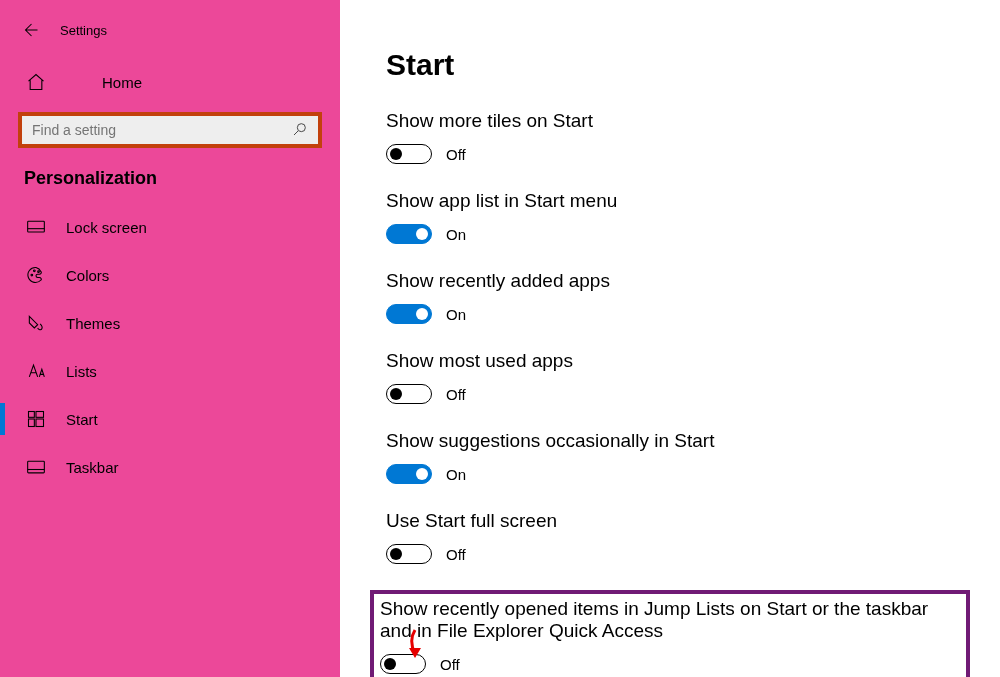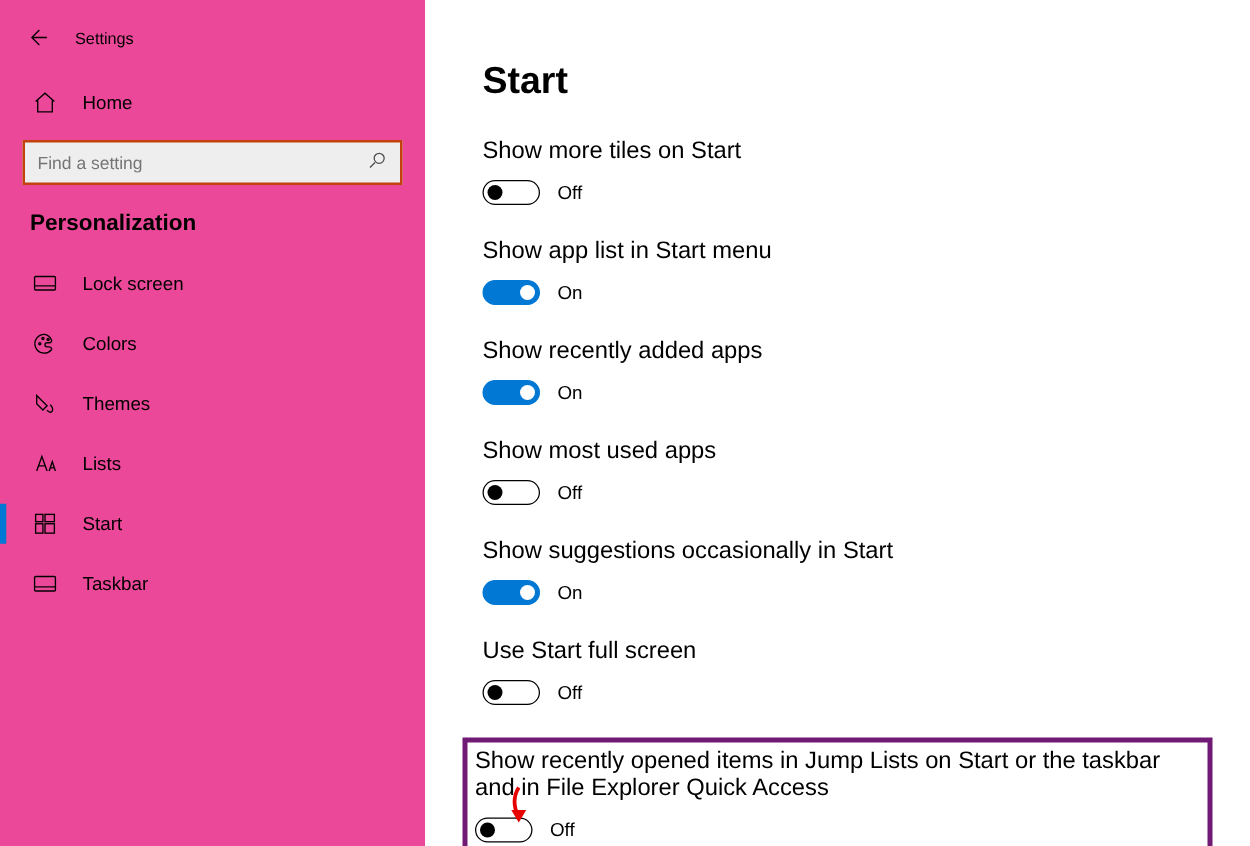--- a/index.html
+++ b/index.html
@@ -8,23 +8,23 @@
 
 
 .sidebar { width: 340px; background: #ec4899; padding: 10px 0 0 0; display: flex; flex-direction: column; }
 .topbar { display: flex; align-items: center; height: 40px; padding-left: 8px; }
 .back-btn { width: 44px; height: 40px; display: flex; align-items: center; justify-content: center; cursor: pointer; }
 .back-btn svg { width: 18px; height: 18px; }
 .top-title { font-size: 13px; margin-left: 8px; }
 .nav-row { display: flex; align-items: center; height: 48px; padding-left: 24px; cursor: pointer; position: relative; }
 .nav-row .icon { width: 24px; height: 24px; display: flex; align-items: center; justify-content: center; margin-right: 18px; }
 .nav-row .icon svg { width: 20px; height: 20px; stroke: #000; fill: none; }
-.home-row { margin-top: 8px; }
+.home-row { margin-top: 8px; gap: 36px; }
 .search-wrap { padding: 0 18px; margin-top: 6px; }
-.search-box { display: flex; align-items: center; height: 36px; border: 2px solid #c2410c; background: #eee; padding: 0 10px; }
+.search-box { display: flex; align-items: center; height: 36px; border: 4px solid #c2410c; background: #eee; padding: 0 10px; }
 .search-input { flex: 1; border: none; outline: none; background: transparent; font-size: 14px; color: #555; font-family: inherit; }
 .search-icon svg { width: 16px; height: 16px; stroke: #4a4a4a; fill: none; transform: scaleX(-1); }
 .section-label { font-weight: 600; font-size: 18px; padding: 20px 0 14px 24px; }
 .nav-item-label { font-size: 15px; }
 .nav-row.active::before { content: ""; position: absolute; left: 0; top: 8px; bottom: 8px; width: 5px; background: #0078d4; }
 
 
 .main { flex: 1; padding: 48px 46px 0 46px; overflow-y: auto; }
 .page-title { font-size: 30px; font-weight: 600; margin-bottom: 28px; }
 .setting { margin-bottom: 26px; }

